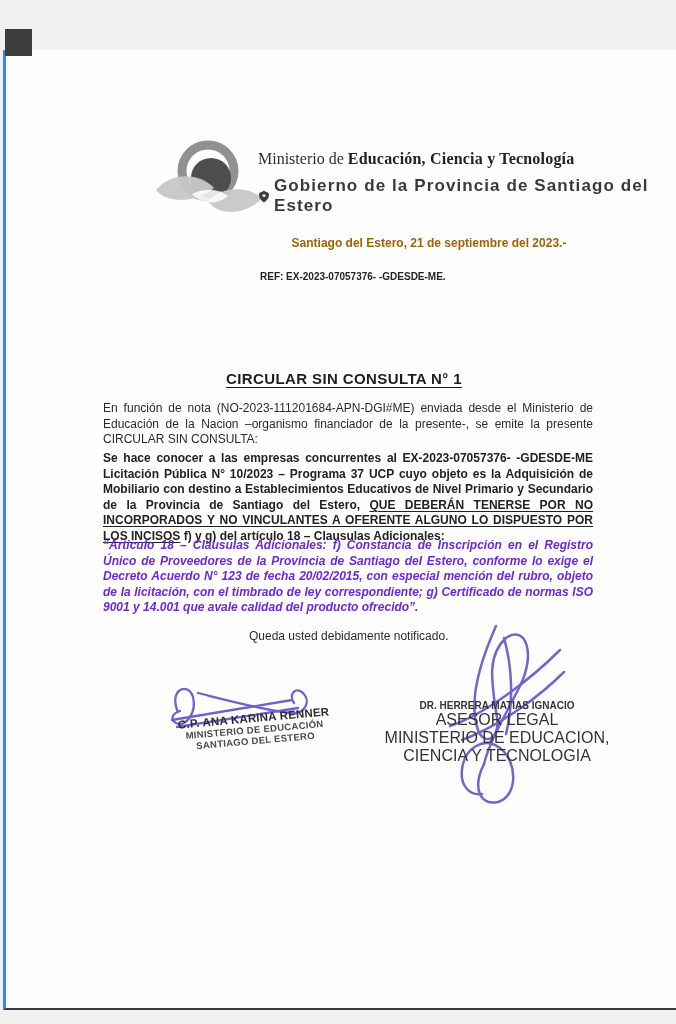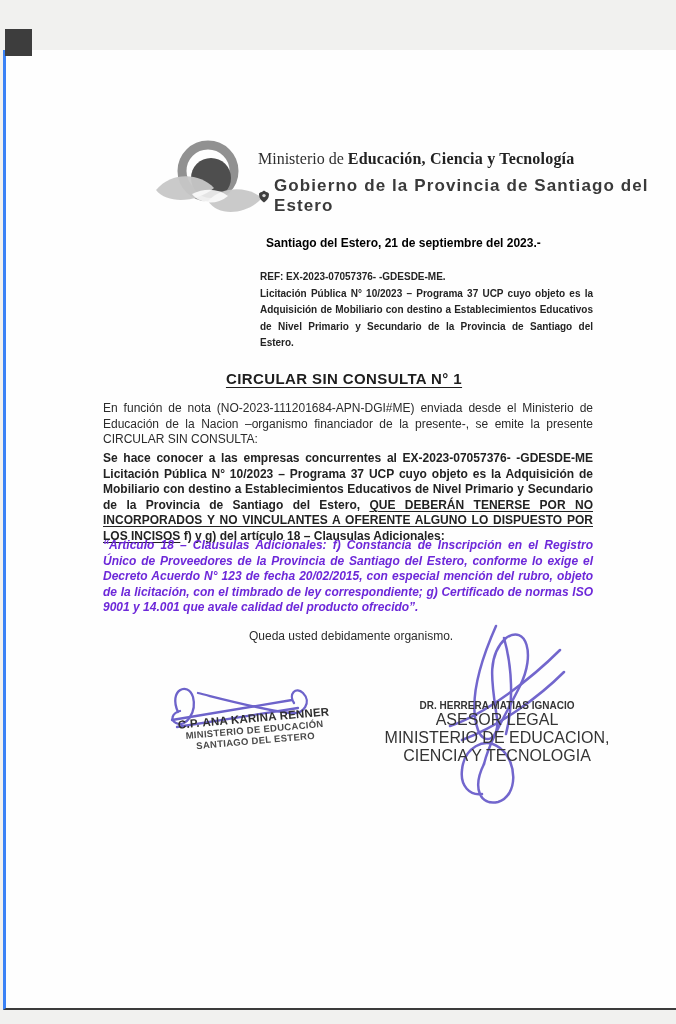--- a/index.html
+++ b/index.html
@@ -26,22 +26,22 @@
   
   .logo { left:148px; top:88px; width:112px; height:84px; }
   .ministry-line { left:252px; top:100px; width:400px;
     font-family:"Liberation Serif", serif; font-size:16px; color:#2f2f2f; }
   .ministry-line b { letter-spacing:.2px; color:#222; }
   .gov-line { left:252px; top:126px; width:400px; display:flex; align-items:center; gap:4px;
     font-size:17px; font-weight:bold; letter-spacing:1.1px; color:#3a3a3a; }
   .crest { width:12px; height:13px; flex:0 0 auto; }
 
   
-  .date-line { left:260px; top:186px; width:326px; text-align:left;
-    font-size:12px; font-weight:bold; color:#000000; }
+  .date-line { left:260px; top:186px; width:326px; text-align:center;
+    font-size:12px; font-weight:bold; color:#a16207; }
   .ref-block { left:254px; top:219px; width:333px;
     font-size:10px; font-weight:bold; line-height:16.5px;
     text-align:justify; color:#242424; }
 
   
   .doc-title { left:0; top:320px; width:676px; text-align:center;
     font-size:15px; font-weight:bold; letter-spacing:.4px; color:#1e1e1e; }
   .doc-title span { text-decoration:underline; text-underline-offset:3px; }
 
   
@@ -88,32 +88,31 @@
       <path d="M6 0.5 C7.5 2.4 11 1.8 11 4.4 C11 8.2 8.6 10.8 6 12.4 C3.4 10.8 1 8.2 1 4.4 C1 1.8 4.5 2.4 6 0.5 Z" fill="#3f3f3f"></path>
       <circle cx="6" cy="5.6" r="1.7" fill="#d8d8d8"></circle>
     </svg>
     <span>Gobierno de la Provincia de Santiago del Estero</span>
   </div>
 
   <div class="abs date-line">Santiago del Estero, 21 de septiembre del 2023.-</div>
 
   <div class="abs ref-block">
     <div>REF: EX-2023-07057376- -GDESDE-ME.</div>
-    <div>Licitación Pública N° 10/2023 – Programa 37 UCP cuyo objeto es la Adquisición de Mobiliario con destino a Establecimientos Educativos de Nivel Primario y Secundario de la Provincia de Santiago del Estero.</div>
   </div>
 
   <div class="abs doc-title"><span>CIRCULAR SIN CONSULTA N° 1</span></div>
 
   <p class="abs para p-intro">En función de nota (NO-2023-111201684-APN-DGI#ME) enviada desde el Ministerio de Educación de la Nacion –organismo financiador de la presente-, se emite la presente CIRCULAR SIN CONSULTA:</p>
 
   <p class="abs para p-notice"><span>Se hace conocer a las empresas concurrentes al EX-2023-07057376- -GDESDE-ME Licitación Pública N° 10/2023 – Programa 37 UCP cuyo objeto es la Adquisición de Mobiliario con destino a Establecimientos Educativos de Nivel Primario y Secundario de la Provincia de Santiago del Estero, </span><span class="ul">QUE DEBERÁN TENERSE POR NO INCORPORADOS Y NO VINCULANTES A OFERENTE ALGUNO LO DISPUESTO POR LOS INCISOS</span><span> f) y g) del artículo 18 – Clausulas Adicionales:</span></p>
 
   <p class="abs para p-quote">“Articulo 18 – Clausulas Adicionales: f) Constancia de Inscripción en el Registro Único de Proveedores de la Provincia de Santiago del Estero, conforme lo exige el Decreto Acuerdo N° 123 de fecha 20/02/2015, con especial mención del rubro, objeto de la licitación, con el timbrado de ley correspondiente; g) Certificado de normas ISO 9001 y 14.001 que avale calidad del producto ofrecido”.</p>
 
-  <p class="abs p-notified">Queda usted debidamente organismo.</p>
+  <p class="abs p-notified">Queda usted debidamente notificado.</p>
 
   <svg class="abs sig-svg sig-left-scribble" viewBox="0 0 165 62" aria-hidden="true">
     <g fill="none" stroke="#6156c6" stroke-width="2.3" stroke-linecap="round" opacity="0.92">
       <path d="M16 36 C6 14 26 5 31 21 C35 36 24 52 14 47 C8 44 10 37 18 35"></path>
       <path d="M10 44 L130 24"></path>
       <path d="M15 51 L136 32"></path>
       <path d="M36 17 C72 26 102 34 128 37"></path>
       <path d="M128 37 C142 39 150 26 141 17 C134 10 126 18 132 27"></path>
     </g>
   </svg>

